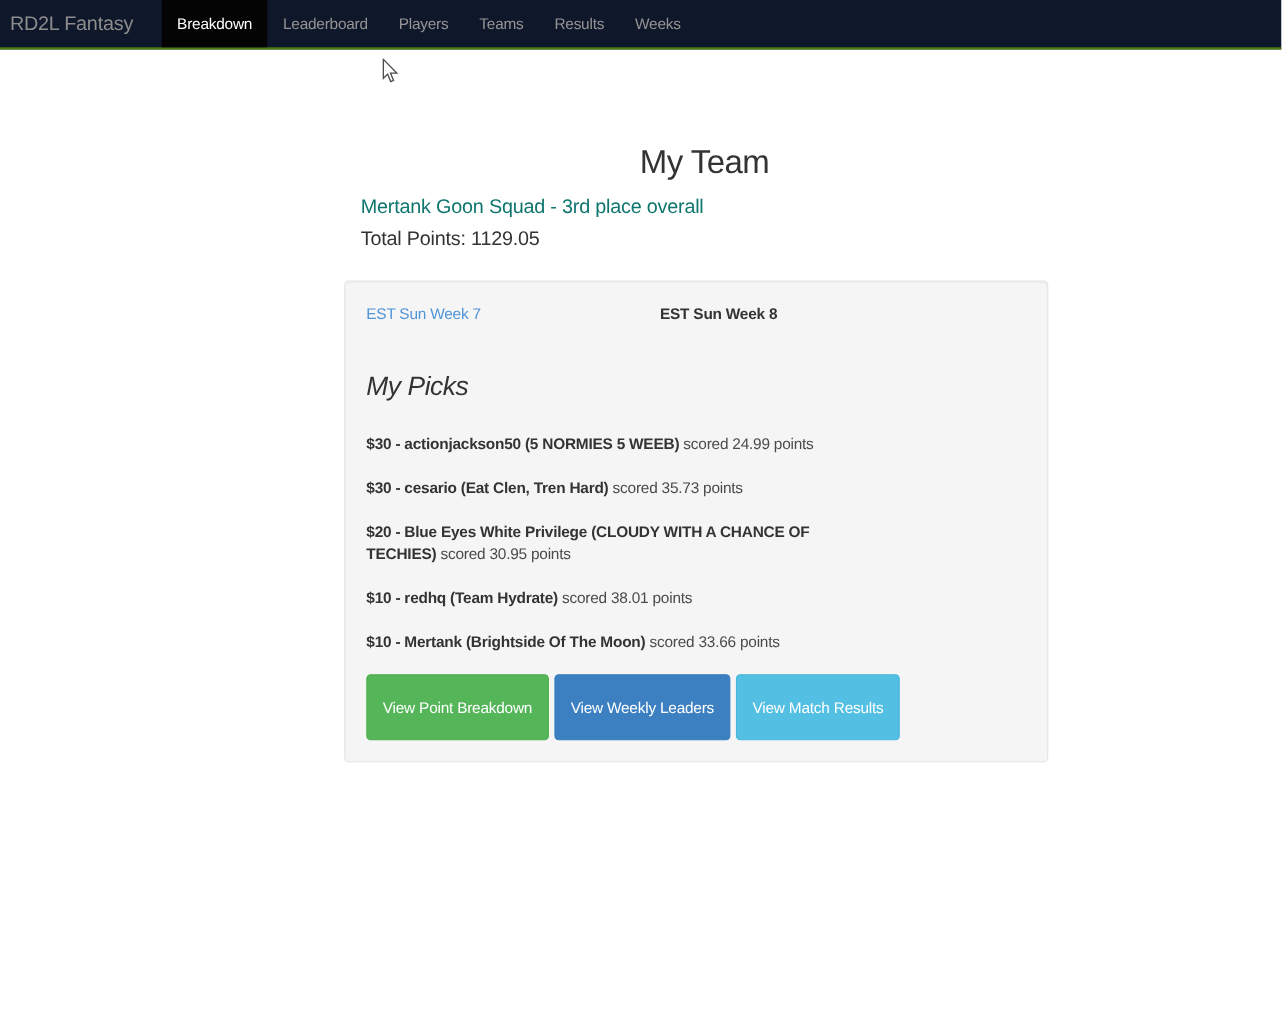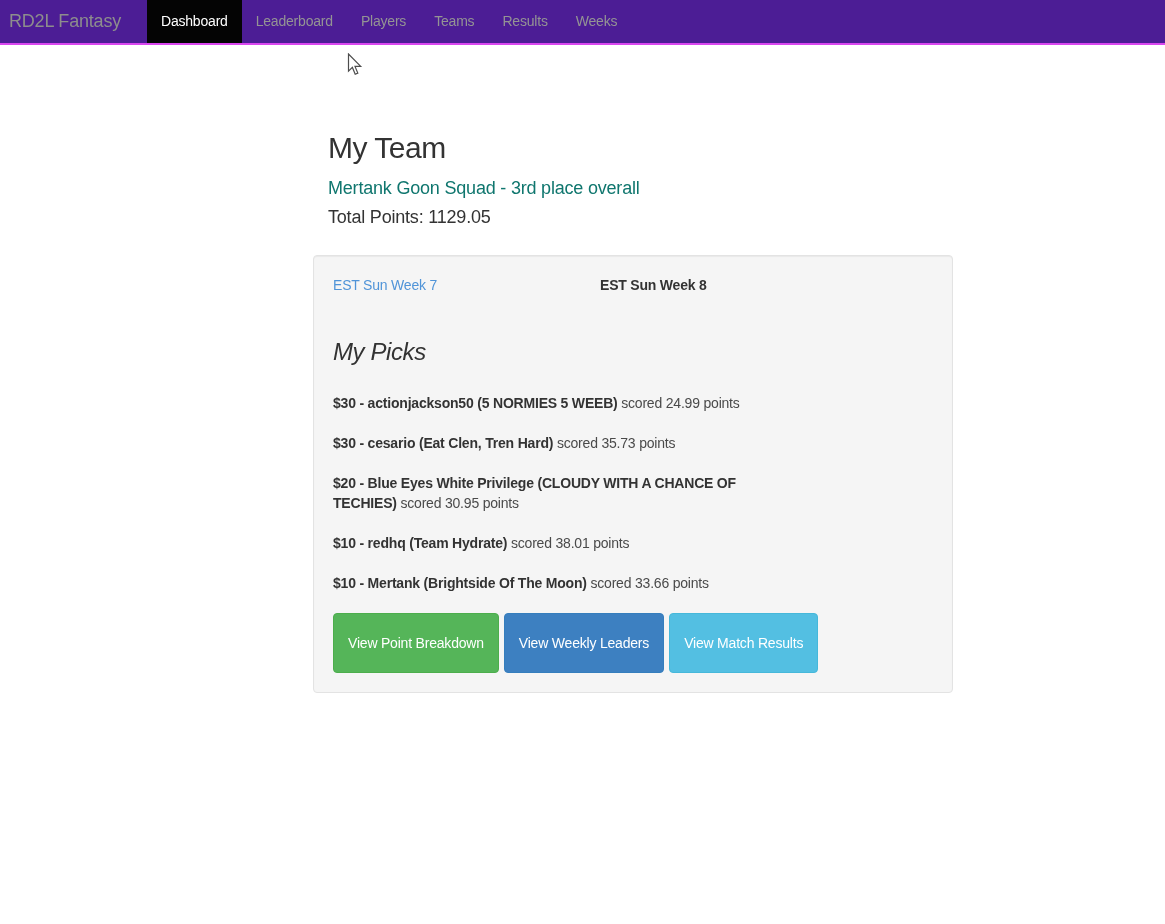--- a/index.html
+++ b/index.html
@@ -9,22 +9,22 @@
     position: relative; overflow: hidden;
     background: #ffffff;
     font-family: "Liberation Sans", sans-serif;
     color: #333;
     letter-spacing: -0.2px;
   }
 
   
   .navbar {
     height: 45px; width: 100%;
-    background: #4c1d95;
-    border-bottom: 2px solid #d946ef;
+    background: #0f172a;
+    border-bottom: 2px solid #4d7c0f;
     display: flex; align-items: stretch;
   }
   .navbar-brand {
     display: block; line-height: 43px;
     padding: 0 10px 0 9px;
     font-size: 18px; color: #8d8d8d;
     text-decoration: none; white-space: nowrap;
   }
   .nav { display: flex; margin-left: 16px; }
   .nav-link {
@@ -32,21 +32,21 @@
     padding: 0 14px; font-size: 14px;
     color: #949494; text-decoration: none; white-space: nowrap;
   }
   .nav-link.active { background: #040404; color: #ffffff; }
 
   
   .content { margin-left: 313px; width: 640px; padding-top: 85px; }
   .page-title {
     margin: 0 0 10px 15px;
     font-size: 30px; font-weight: 400; line-height: 36px;
-    color: #333; letter-spacing: -0.5px;
+    color: #333; letter-spacing: -0.5px; text-align: center;
   }
   .team-subtitle { margin: 0 0 5px 15px; font-size: 18px; line-height: 24px; color: #0f766e; }
   .team-total   { margin: 0 0 0 15px;  font-size: 18px; line-height: 24px; color: #333; }
 
   
   .well {
     margin-top: 26px; width: 640px;
     background: #f5f5f5;
     border: 1px solid #e3e3e3;
     border-radius: 4px;
@@ -83,21 +83,21 @@
   
   .cursor { position: absolute; left: 347px; top: 53px; pointer-events: none; }
 </style>
 </head>
 <body>
 
 <nav class="navbar">
   <a class="navbar-brand" href="#">RD2L Fantasy</a>
   <div class="nav">
 
-      <a class="nav-link active" href="#">Dashboard</a>
+      <a class="nav-link active" href="#">Breakdown</a>
 
       <a class="nav-link" href="#">Leaderboard</a>
 
       <a class="nav-link" href="#">Players</a>
 
       <a class="nav-link" href="#">Teams</a>
 
       <a class="nav-link" href="#">Results</a>
 
       <a class="nav-link" href="#">Weeks</a>

